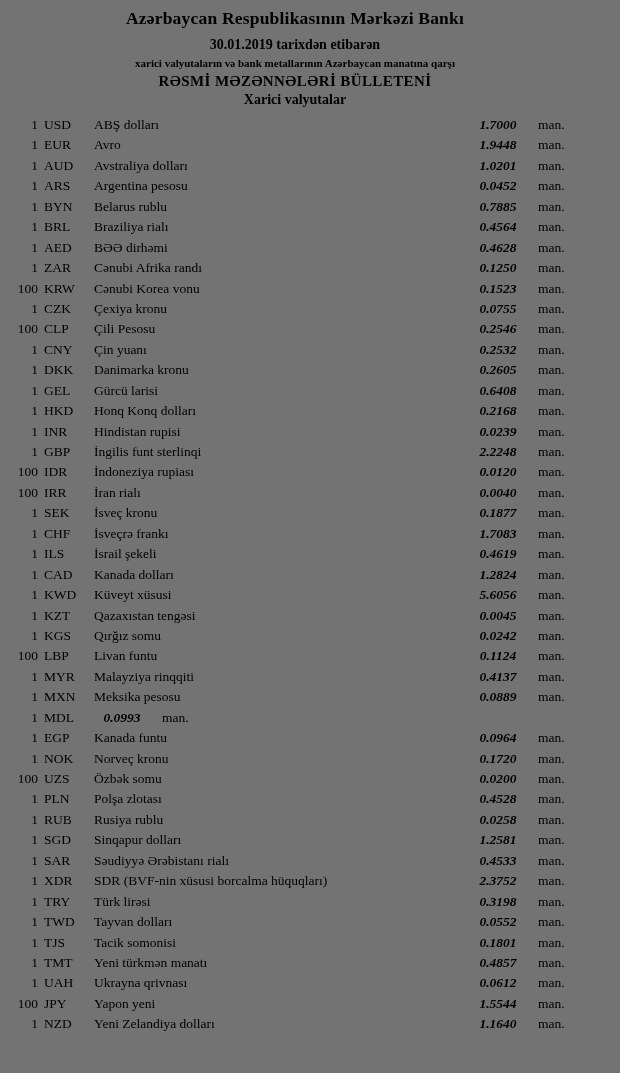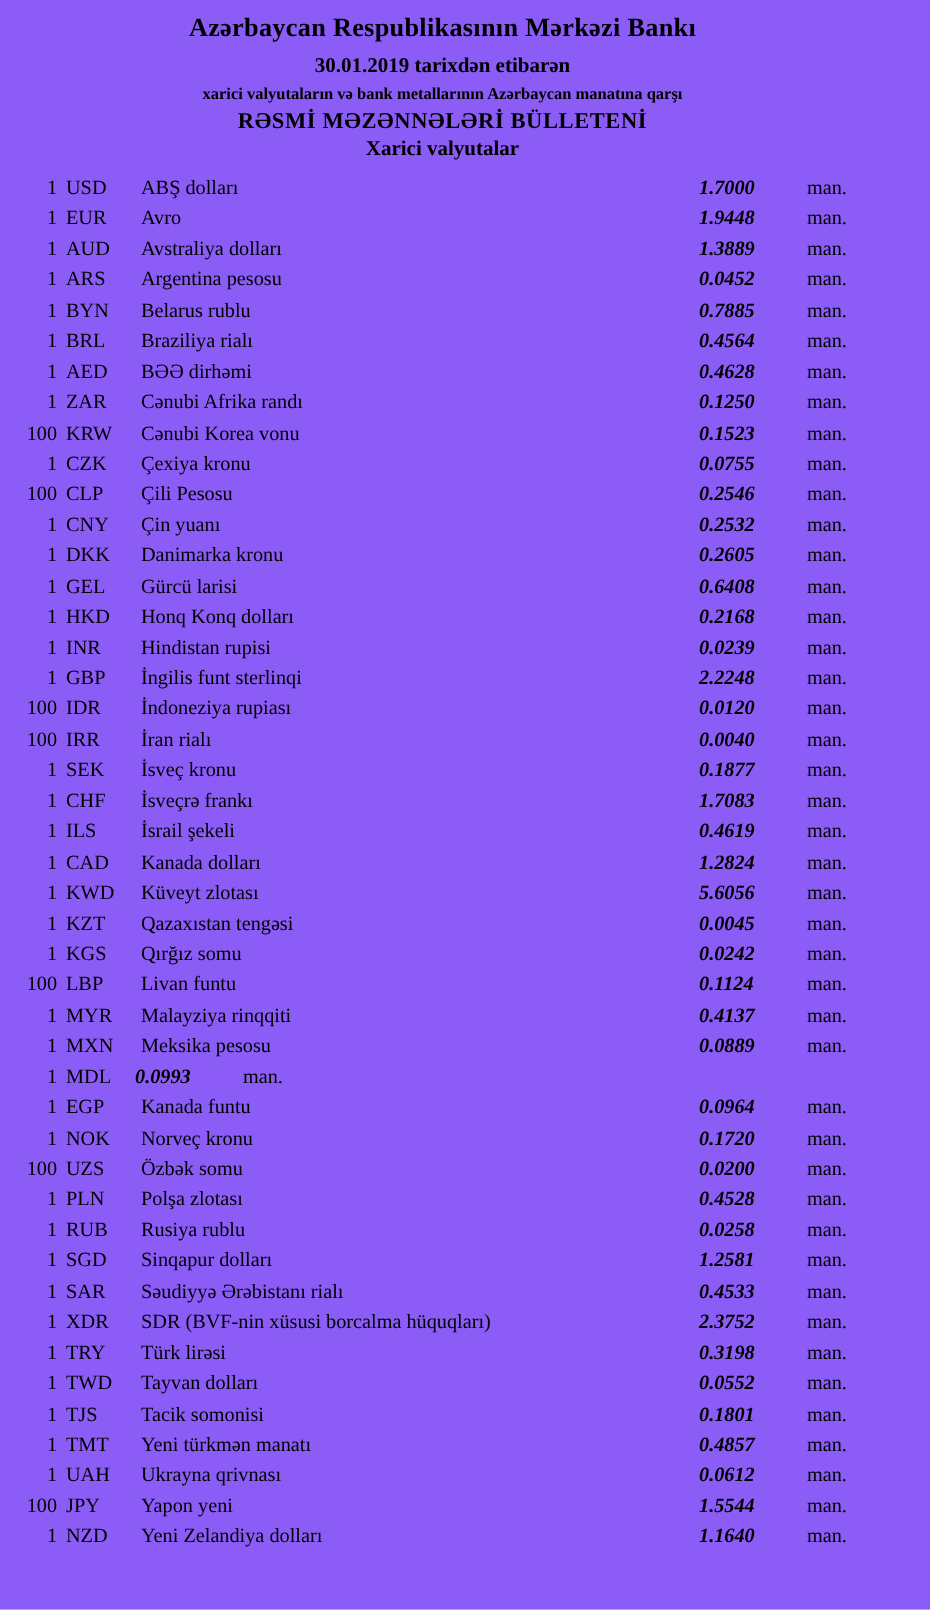--- a/index.html
+++ b/index.html
@@ -6,21 +6,21 @@
   html, body { background: #ffffff; }
   body {
     font-family: "Liberation Serif", "DejaVu Serif", serif;
     color: #000000;
     width: 620px;
   }
   .page {
     width: 620px;
     min-height: 1073px;
     padding: 6px 40px 4px 10px;
-    background: #8b5cf6;
+    background: #737373;
   }
   .header { text-align: center; }
   .title {
     font-size: 17.5px;
     font-weight: bold;
     margin-top: 2px;
     margin-bottom: 8px;
     letter-spacing: 0.2px;
   }
   .date-line {
@@ -51,21 +51,21 @@
     align-items: baseline;
     height: 20.45px;
     font-size: 13.5px;
     line-height: 20.45px;
   }
   .qty   { width: 28px; text-align: right; flex: 0 0 auto; }
   .code  { width: 46px; text-align: left; margin-left: 6px; flex: 0 0 auto; }
   .name  { flex: 1 1 auto; padding-left: 4px; white-space: nowrap; overflow: hidden; }
   .rate  {
     width: 64px;
-    text-align: left;
+    text-align: center;
     font-weight: bold;
     font-style: italic;
     flex: 0 0 auto;
   }
   .unit  { width: 50px; padding-left: 8px; flex: 0 0 auto; }
 </style>
 </head>
 <body>
 
 <div class="page">
@@ -90,21 +90,21 @@
         <span class="qty">1</span>
         <span class="code">EUR</span>
         <span class="name">Avro</span>
         <span class="rate">1.9448</span>
         <span class="unit">man.</span>
       </div>
       <div class="row">
         <span class="qty">1</span>
         <span class="code">AUD</span>
         <span class="name">Avstraliya dolları</span>
-        <span class="rate">1.3889</span>
+        <span class="rate">1.0201</span>
         <span class="unit">man.</span>
       </div>
       <div class="row">
         <span class="qty">1</span>
         <span class="code">ARS</span>
         <span class="name">Argentina pesosu</span>
         <span class="rate">0.0452</span>
         <span class="unit">man.</span>
       </div>
       <div class="row">
@@ -236,21 +236,21 @@
       <div class="row">
         <span class="qty">1</span>
         <span class="code">CAD</span>
         <span class="name">Kanada dolları</span>
         <span class="rate">1.2824</span>
         <span class="unit">man.</span>
       </div>
       <div class="row">
         <span class="qty">1</span>
         <span class="code">KWD</span>
-        <span class="name">Küveyt zlotası</span>
+        <span class="name">Küveyt xüsusi</span>
         <span class="rate">5.6056</span>
         <span class="unit">man.</span>
       </div>
       <div class="row">
         <span class="qty">1</span>
         <span class="code">KZT</span>
         <span class="name">Qazaxıstan tengəsi</span>
         <span class="rate">0.0045</span>
         <span class="unit">man.</span>
       </div>

